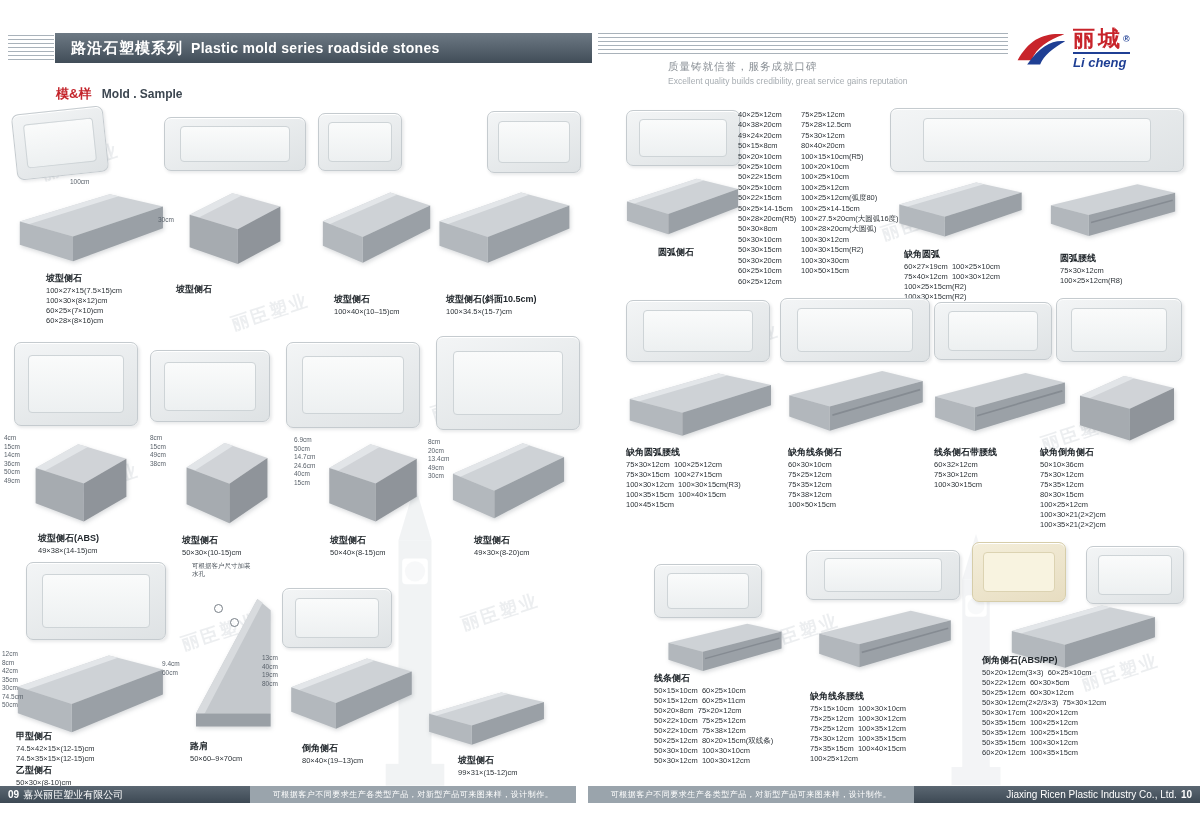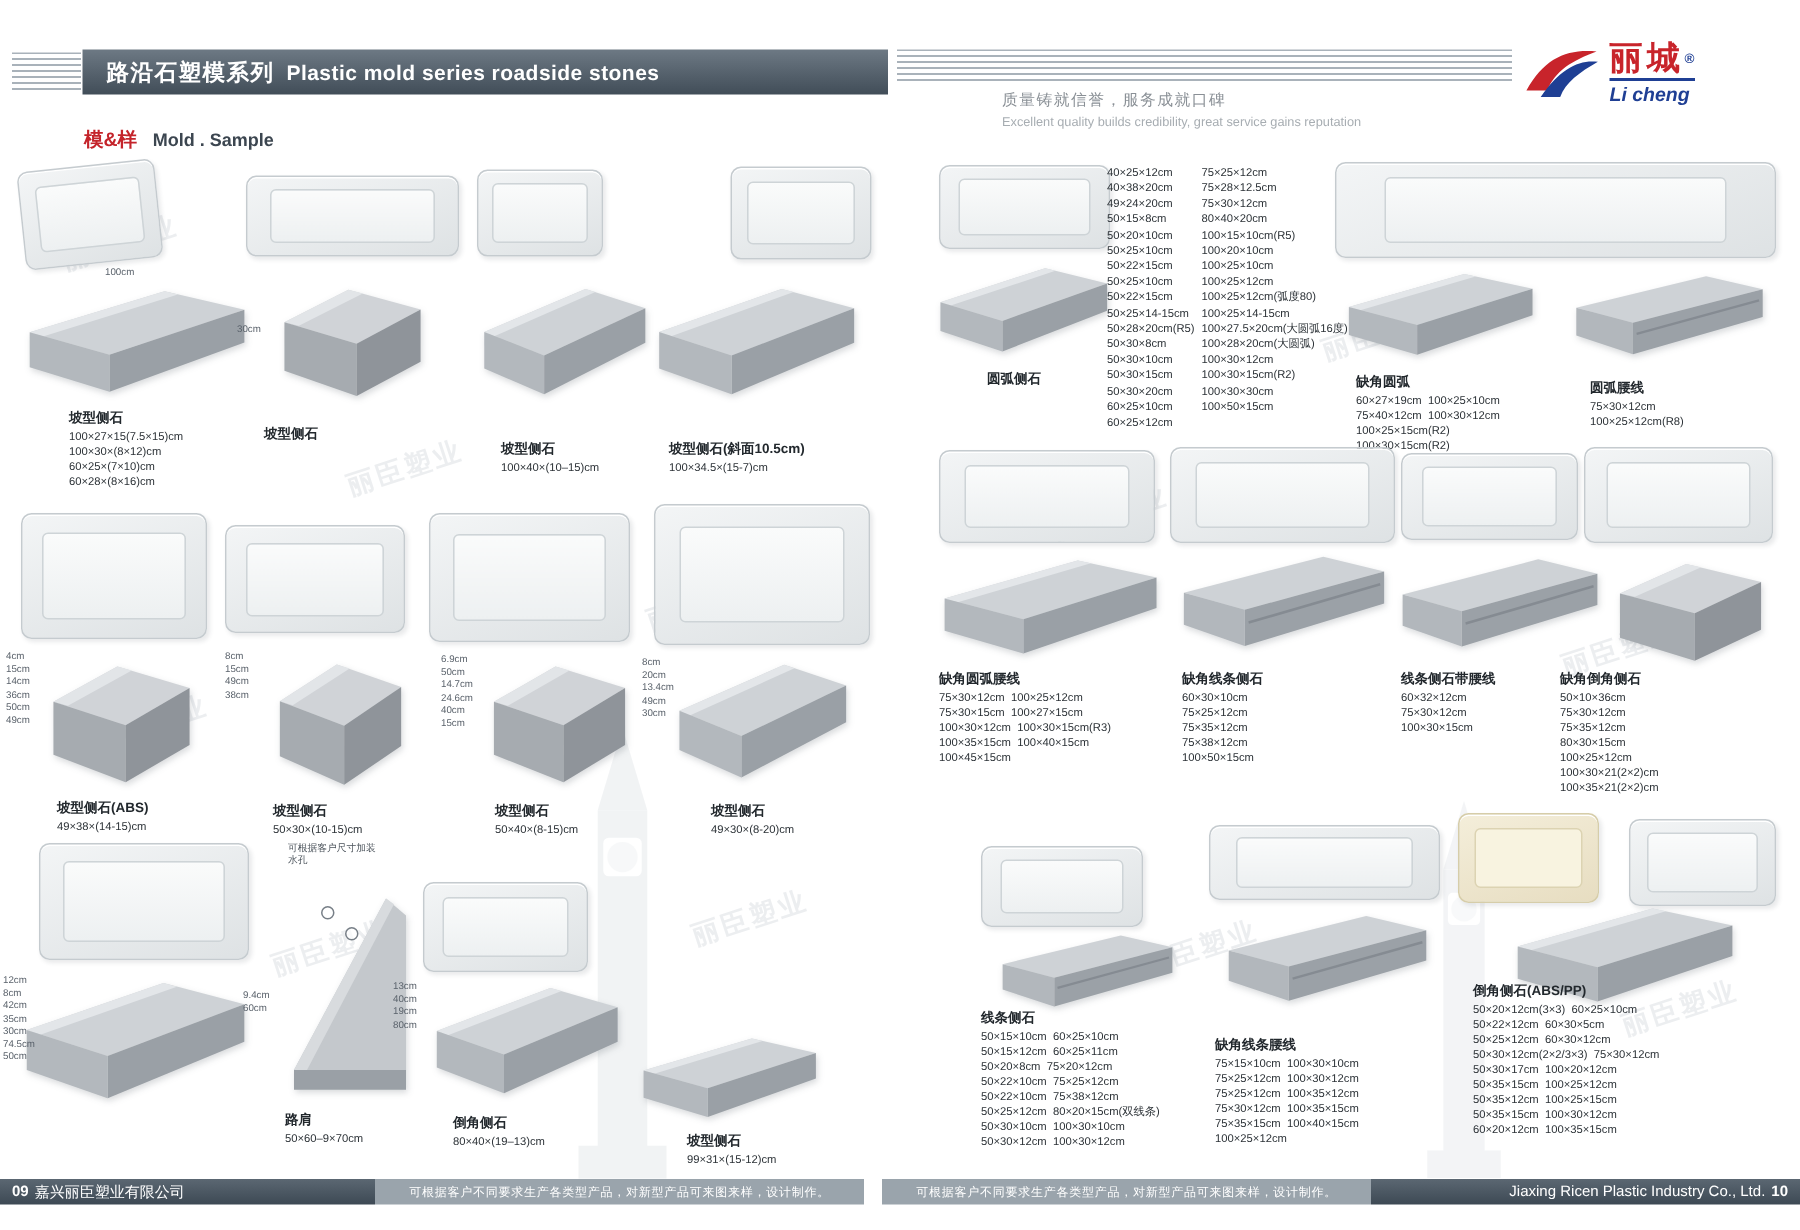--- a/index.html
+++ b/index.html
@@ -268,20 +268,31 @@
     </svg>
   <div class="annL" style="left:2px;top:650px">
       <div>12cm</div>
       <div>8cm</div>
       <div>42cm</div>
       <div>35cm</div>
       <div>30cm</div>
       <div>74.5cm</div>
       <div>50cm</div>
     </div>
+  <div class="cap" style="left:16px;top:730px">
+    <div class="nm">甲型侧石</div>
+    <div class="dims">
+        <div>74.5×42×15×(12-15)cm</div>
+        <div>74.5×35×15×(12-15)cm</div>
+      </div>
+    <div class="nm">乙型侧石</div>
+    <div class="dims">
+        <div>50×30×(8-10)cm</div>
+      </div>
+  </div>
 
   <div class="note" style="left:192px;top:562px">可根据客户尺寸加装水孔</div>
   <svg class="curb" style="left:184px;top:584px;width:100px;height:150px" viewBox="0 0 150 160" preserveAspectRatio="none">
       <use href="#sym-wedge"></use>
     </svg>
   <div class="hole" style="left:214px;top:604px"></div>
   <div class="hole" style="left:230px;top:618px"></div>
   <div class="annL" style="left:162px;top:660px">
       <div>9.4cm</div>
       <div>60cm</div>

